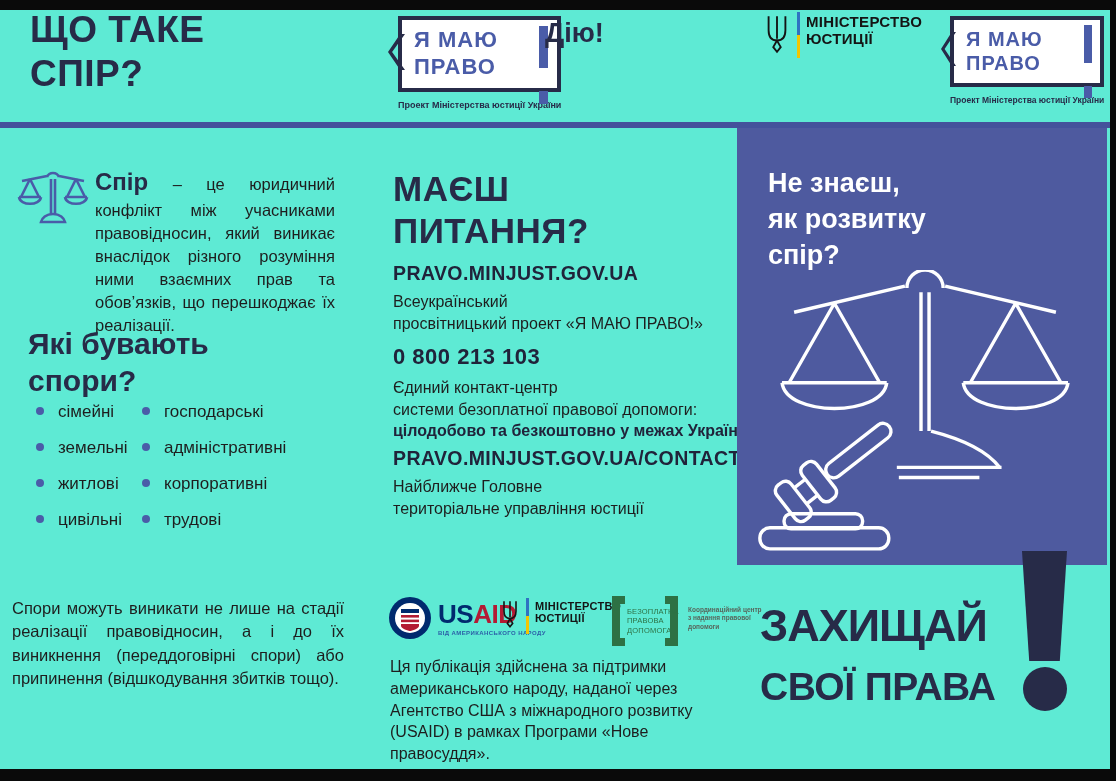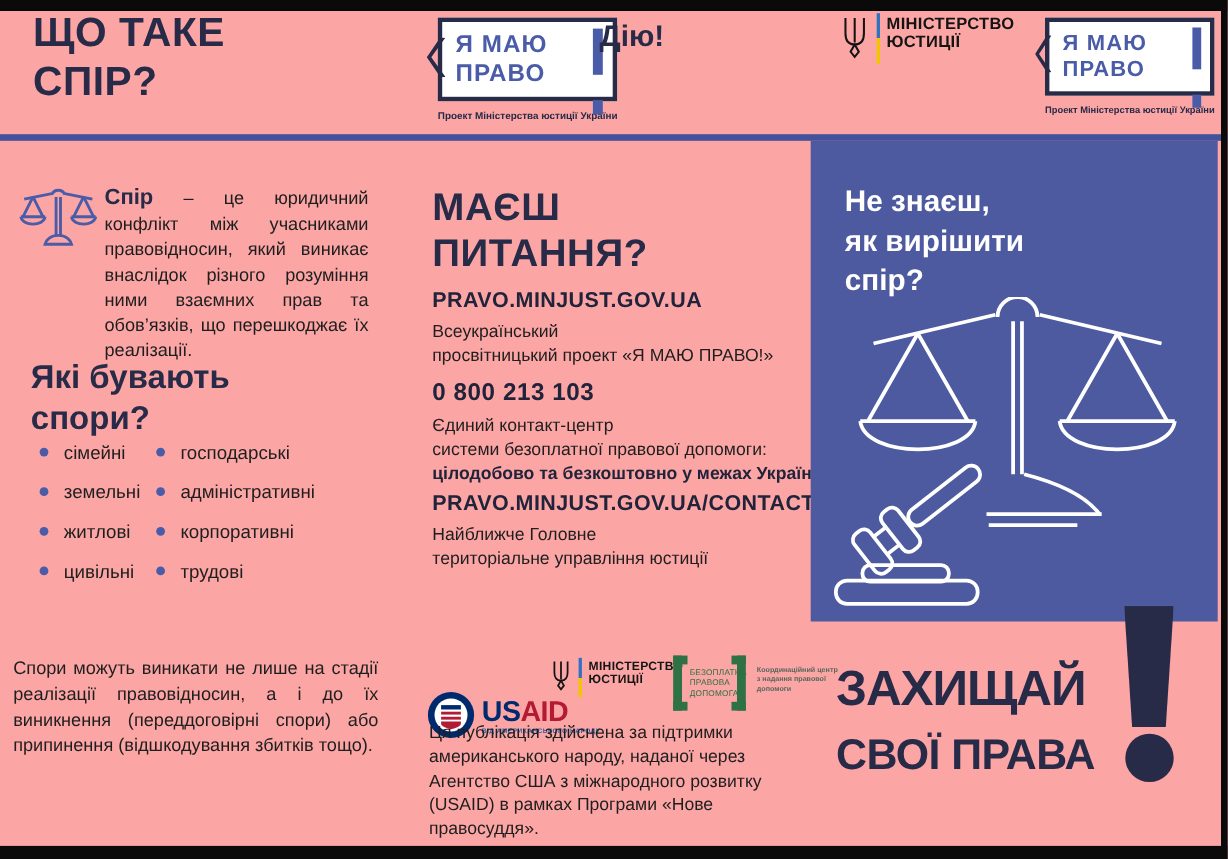--- a/index.html
+++ b/index.html
@@ -8,21 +8,21 @@
     --panel:#4e5a9f;
     --divider:#44529b;
     --ink:#1e1e1e;
     --green:#2d7144;
     --usaid-navy:#002a6e;
     --usaid-red:#b31b34;
   }
   *{margin:0;padding:0;box-sizing:border-box;}
   html,body{background:#000;}
   body{font-family:"Liberation Sans",sans-serif;}
-  .page{position:relative;width:1116px;height:781px;background:#fca5a5;overflow:hidden;}
+  .page{position:relative;width:1116px;height:781px;background:#5eead4;overflow:hidden;}
 
   
   .bar-top{position:absolute;left:0;top:0;width:1116px;height:10px;background:#0a0a0a;z-index:9;}
   .bar-bottom{position:absolute;left:0;top:769px;width:1116px;height:12px;background:#0a0a0a;z-index:9;}
   .bar-right{position:absolute;left:1110px;top:0;width:6px;height:781px;background:#0a0a0a;z-index:10;}
 
   
   .title{position:absolute;left:30px;top:8px;font-size:37px;line-height:1.18;font-weight:900;color:var(--navy);letter-spacing:.5px;z-index:3;}
   .slogan{position:absolute;left:545px;top:16px;font-size:27px;line-height:1.3;font-weight:800;color:var(--navy);}
 
@@ -56,21 +56,21 @@
   .ministry-h .mtext{font-size:15px;padding-top:2px;}
   .ministry-f{left:500px;top:598px;}
   .ministry-f .stripe{height:36px;}
   .ministry-f .mtext{font-size:11px;padding-top:2px;}
 
   .divider{position:absolute;left:0;top:122px;width:1116px;height:6px;background:var(--divider);}
 
   
   .scales-sm{position:absolute;left:16px;top:170px;}
   .definition{position:absolute;left:95px;top:165px;width:240px;font-size:16.5px;line-height:1.4;color:var(--ink);text-align:justify;}
-  .definition .term{font-weight:900;font-size:20px;color:var(--navy);}
+  .definition .term{font-weight:900;font-size:24px;color:var(--navy);}
   .types-h{position:absolute;left:28px;top:326px;font-size:30px;line-height:1.22;font-weight:900;color:var(--navy);}
   .tlist{position:absolute;list-style:none;}
   .tlist li{position:relative;padding-left:22px;margin-bottom:16px;font-size:17px;color:var(--ink);}
   .tlist li::before{content:"";position:absolute;left:0;top:5px;width:8px;height:8px;border-radius:50%;background:var(--blue);}
   .tlist-1{left:36px;top:402px;}
   .tlist-2{left:142px;top:402px;}
 
   
   .q-h{position:absolute;left:393px;top:168px;font-size:35px;line-height:1.2;font-weight:900;color:var(--navy);letter-spacing:.5px;}
   .biglink{position:absolute;left:393px;font-size:19.5px;font-weight:900;color:#20233a;letter-spacing:.4px;white-space:nowrap;}
@@ -93,21 +93,21 @@
     clip-path:polygon(0 0,100% 0,84% 100%,16% 100%);z-index:5;}
   .exc-dot{position:absolute;left:1023px;top:667px;width:44px;height:44px;border-radius:50%;background:var(--navy);z-index:5;}
 
   
   .note{position:absolute;left:12px;top:597px;width:332px;font-size:16.5px;line-height:1.42;color:var(--ink);text-align:justify;}
   .credit{position:absolute;left:390px;top:656px;width:318px;font-size:16px;line-height:1.36;color:var(--ink);}
   .b-slogan1{position:absolute;left:760px;top:600px;font-size:45px;font-weight:700;color:var(--navy);letter-spacing:-1px;white-space:nowrap;}
   .b-slogan2{position:absolute;left:760px;top:665px;font-size:39px;font-weight:900;color:var(--navy);letter-spacing:-.5px;white-space:nowrap;}
 
   
-  .usaid{position:absolute;left:388px;top:596px;display:flex;align-items:center;gap:6px;margin-top:32px;}
+  .usaid{position:absolute;left:388px;top:596px;display:flex;align-items:center;gap:6px;}
   .usaid .word{line-height:1;}
   .usaid .word .us{color:var(--usaid-navy);font-weight:900;font-size:26px;letter-spacing:-.5px;}
   .usaid .word .aid{color:var(--usaid-red);font-weight:900;font-size:26px;letter-spacing:-.5px;}
   .usaid .utag{margin-top:3px;font-size:6px;font-weight:700;color:#2b5ea7;letter-spacing:.4px;white-space:nowrap;}
 
   
   .laid{position:absolute;left:612px;top:596px;display:flex;align-items:flex-start;}
   .laid .brkt{position:relative;width:66px;height:50px;}
   .laid .bl{position:absolute;left:0;top:0;width:13px;height:50px;border-left:8px solid var(--green);border-top:8px solid var(--green);border-bottom:8px solid var(--green);}
   .laid .br{position:absolute;right:0;top:0;width:13px;height:50px;border-right:8px solid var(--green);border-top:8px solid var(--green);border-bottom:8px solid var(--green);}
@@ -225,21 +225,21 @@
 
   <div class="biglink link-2">PRAVO.MINJUST.GOV.UA/CONTACTS</div>
   <div class="desc desc-3">
     <div>Найближче Головне</div>
     <div>територіальне управління юстиції</div>
   </div>
 
   <div class="panel">
     <div class="panel-q">
       <div>Не знаєш,</div>
-      <div>як вирішити</div>
+      <div>як розвитку</div>
       <div>спір?</div>
     </div>
     <svg width="360" height="292" viewBox="0 0 350 290">
       <g fill="none" stroke="#ffffff" stroke-width="3.4">
 
         <path d="M160,18 A18 18 0 0 1 196,18"></path>
         <path d="M158,16 L48,42 M198,16 L308,42"></path>
         <path d="M88,33 L43,112 M88,33 L133,112"></path>
         <path d="M36,112 H140 M36,112 C40,146 136,146 140,112"></path>
         <path d="M268,33 L223,112 M268,33 L313,112"></path>

